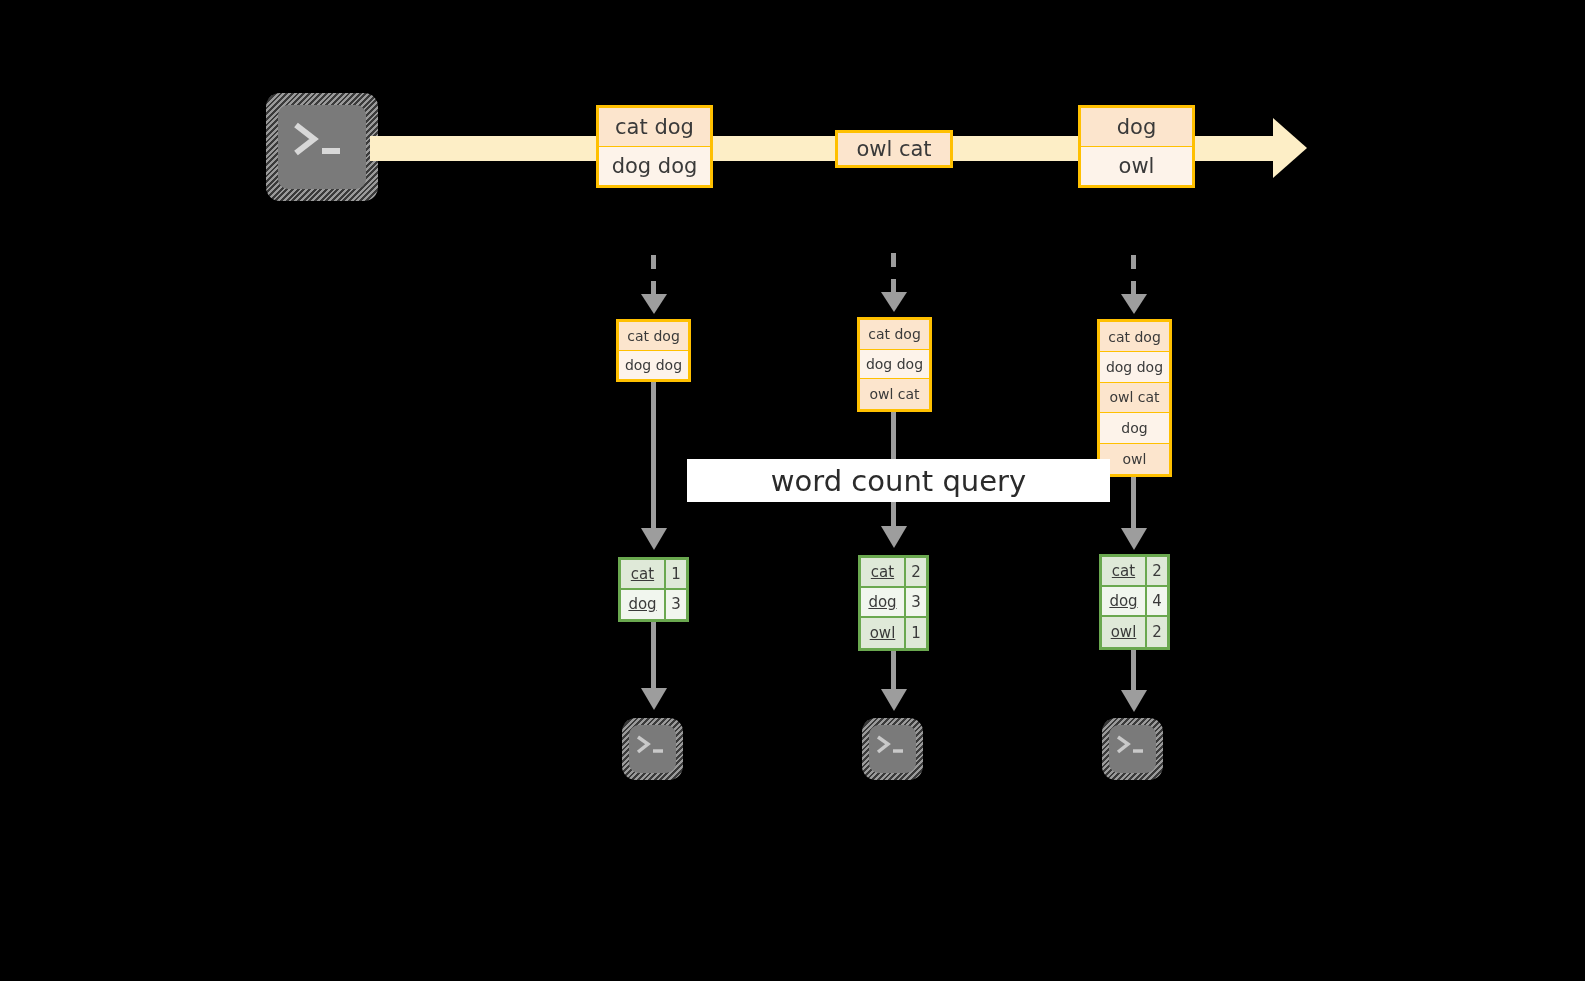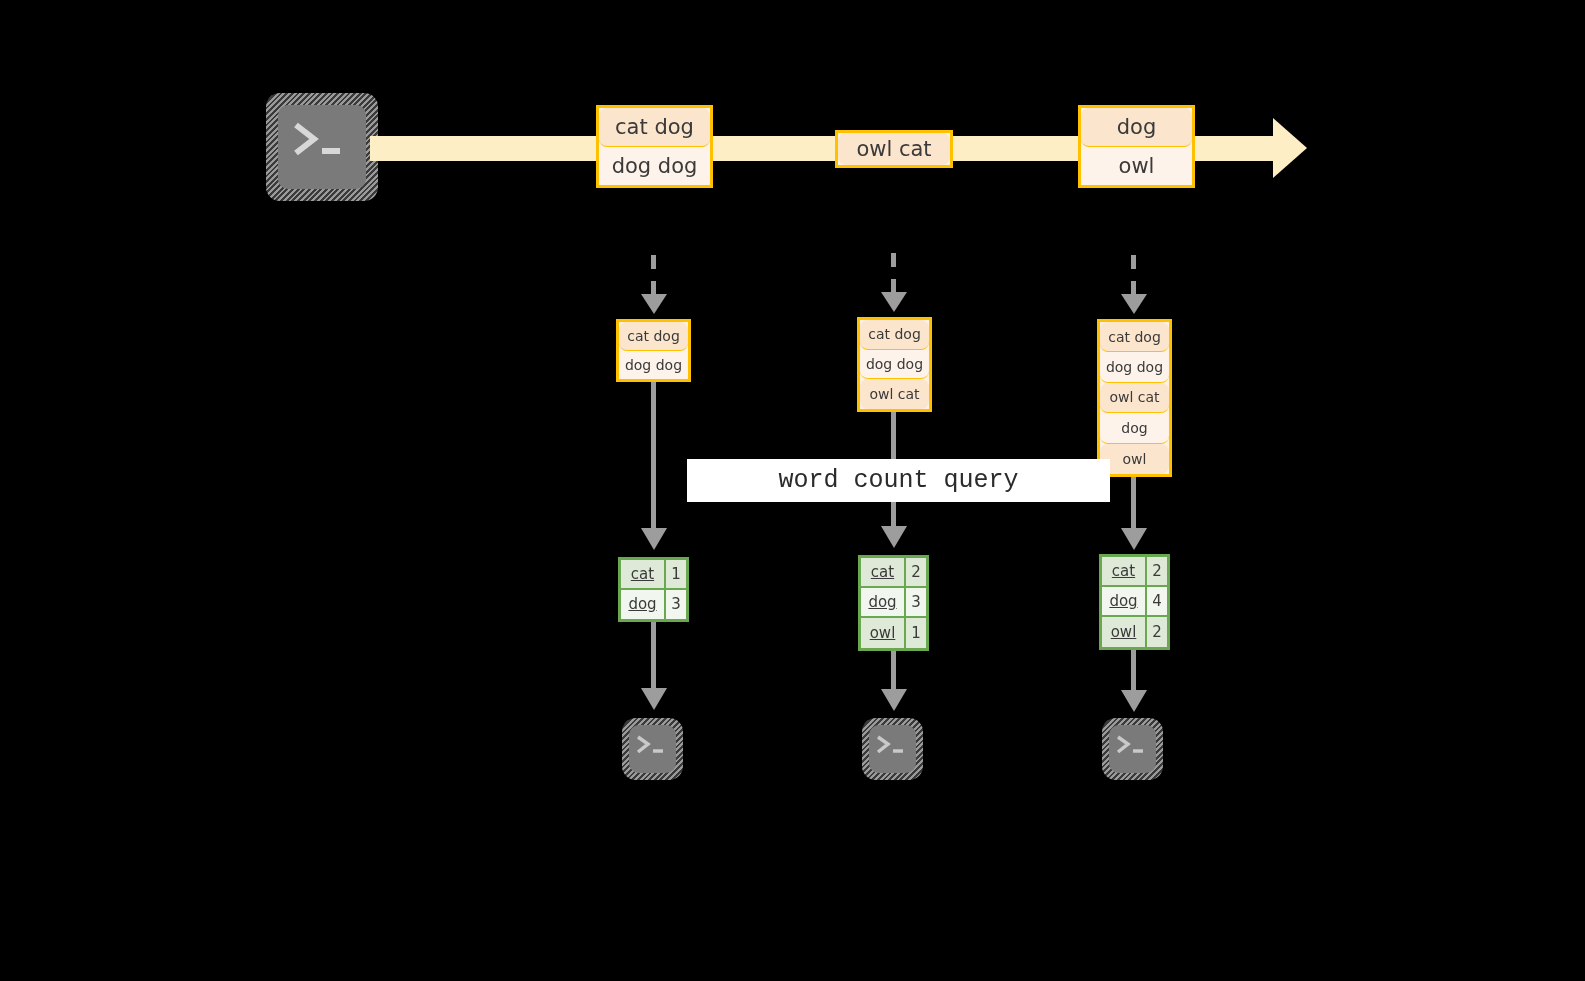--- a/index.html
+++ b/index.html
@@ -18,21 +18,21 @@
   
   .beam{position:absolute;background:#fdeec6;}
   .beamhead{position:absolute;width:0;height:0;border-style:solid;
      border-color:transparent transparent transparent #fdeec6;}
 
   
   .obox{position:absolute;box-sizing:border-box;border:3px solid #ffc000;
         background:#fdf2e5;display:flex;flex-direction:column;}
   .orow{box-sizing:border-box;display:flex;align-items:center;
         justify-content:center;color:#3a3a3a;white-space:nowrap;
-        border-bottom:1px solid #ffc000;border-radius:8px;}
+        border-bottom:1px solid #ffc000;}
   .orow:last-child{border-bottom:none;}
   .orow.dark{background:#fce5cd;}
   .orow.light{background:#fdf3ea;}
 
   
   .gtab{position:absolute;box-sizing:border-box;border:3px solid #6aa84f;
         display:flex;flex-direction:column;}
   .grow{display:flex;box-sizing:border-box;border-bottom:2px solid #6aa84f;}
   .grow:last-child{border-bottom:none;}
   .gcell{box-sizing:border-box;display:flex;align-items:center;
@@ -190,16 +190,16 @@
   <div class="term" style="left:1102px;top:718px;width:61px;height:62px;">
     <div class="hatch"></div>
     <div class="face" style="left:7px;top:7px;width:47px;height:48px;"></div>
     <svg width="61" height="62" viewBox="0 0 61 62">
       <path d="M16 19 L26 26 L16 34" fill="none" stroke="#c9c9c9" stroke-width="3.5"></path>
       <path d="M31 33 L41 33" fill="none" stroke="#c9c9c9" stroke-width="3.5"></path>
     </svg>
   </div>
 
   <div class="qband" style="left:687px;top:459px;width:423px;height:43px;">
-    <span style="font-size:25px;font-family:Liberation Mono, monospace;">word count query</span>
+    <span style="font-size:29px;">word count query</span>
   </div>
 
 </div>
 
 </body></html>

